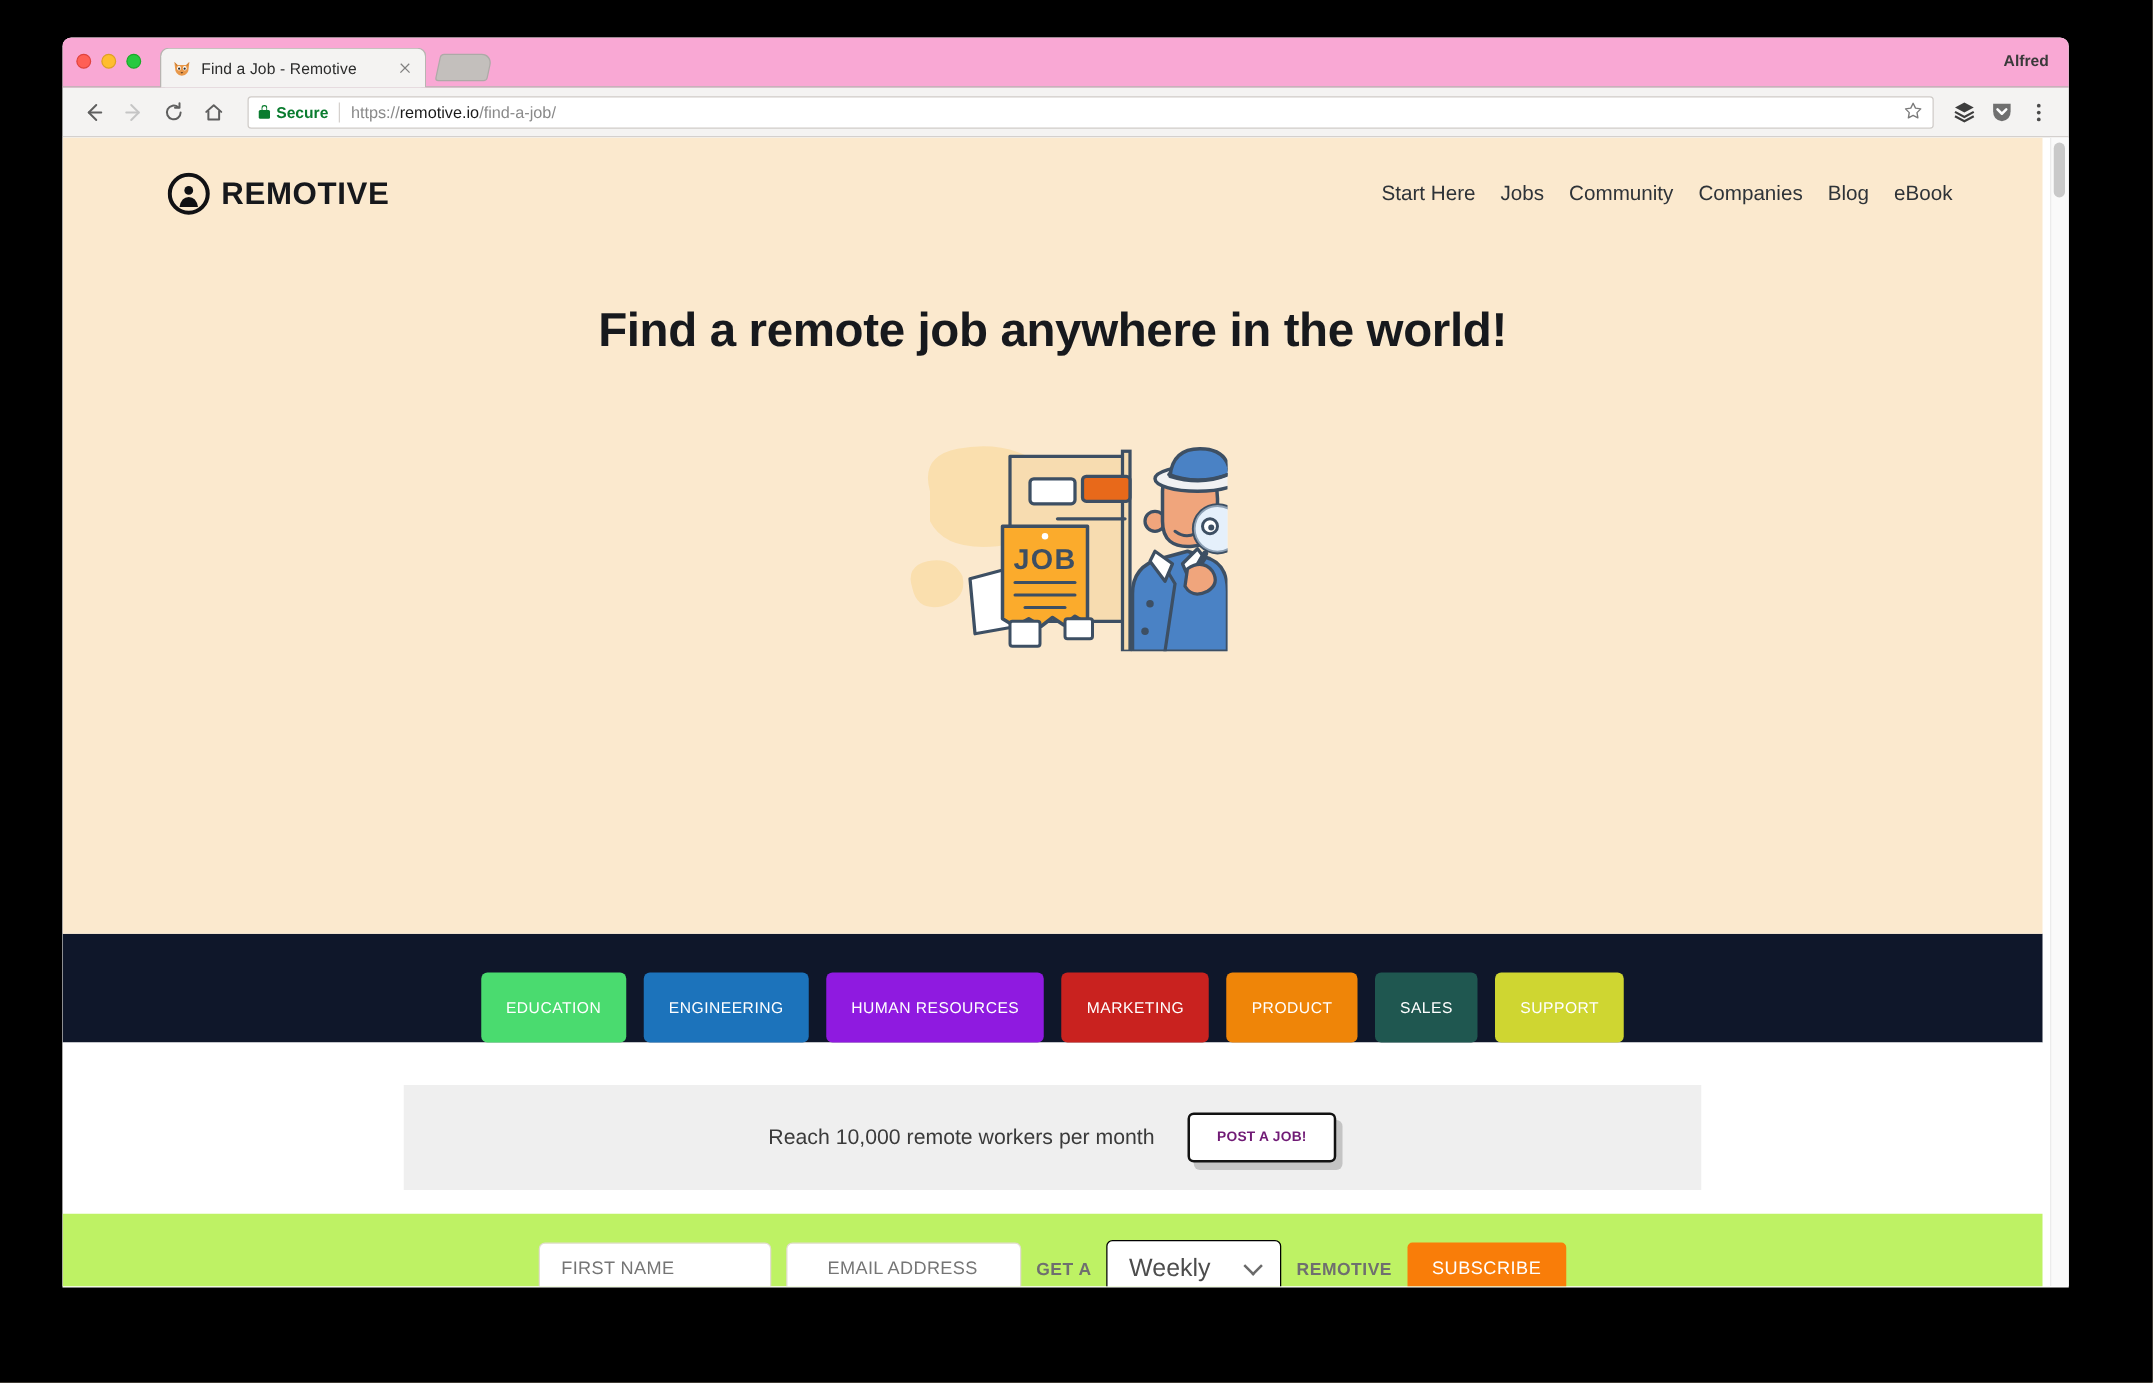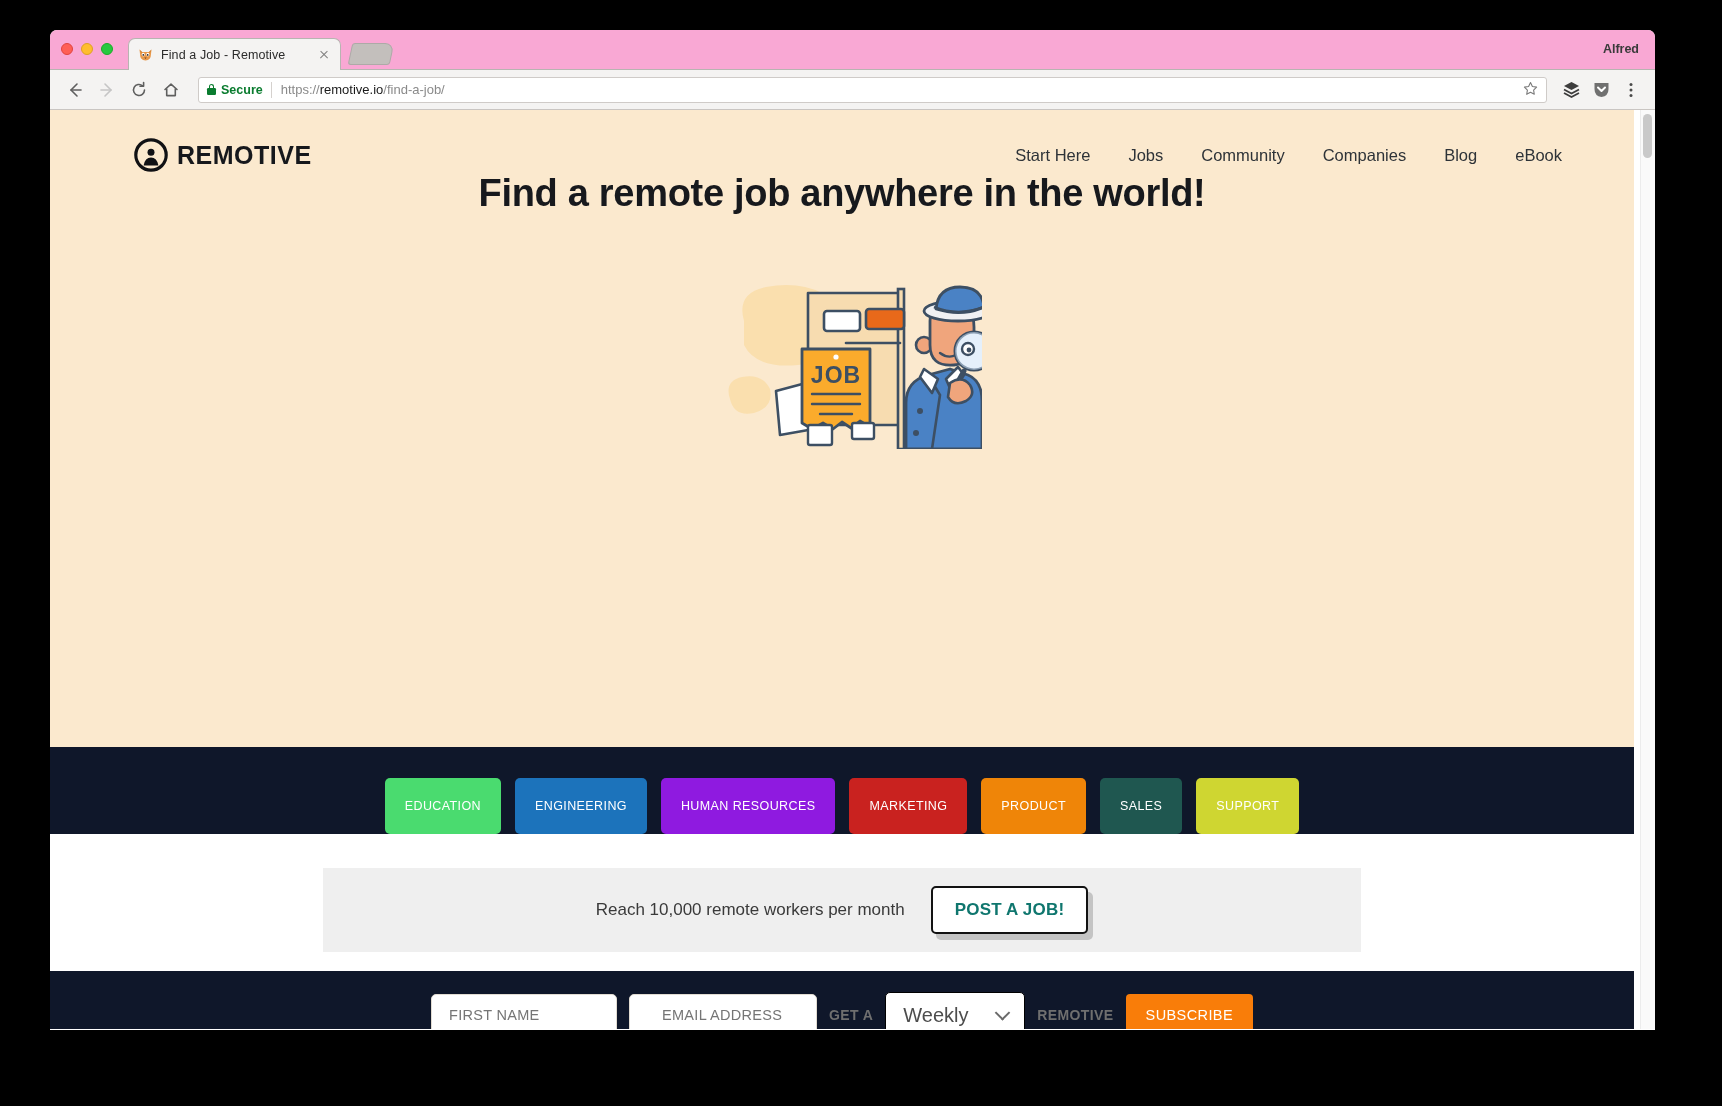--- a/index.html
+++ b/index.html
@@ -176,27 +176,28 @@
     padding: 28px 72px 0 84px;
   }
   .logo { display: flex; align-items: center; gap: 9px; }
   .logo-mark { width: 34px; height: 34px; }
   .logo-text {
     font-size: 25px; font-weight: 800; color: #16181c;
     letter-spacing: .5px;
   }
   .navlinks {
     margin-left: auto;
-    display: flex; align-items: center; gap: 38px;
+    display: flex; align-items: center; gap: 20px;
   }
   .navlink {
     font-size: 16.5px; color: #2e3338; white-space: nowrap;
   }
   .headline {
     text-align: center;
+    margin-top: 72px;
     font-size: 38px;
     font-weight: 800;
     color: #17191d;
     letter-spacing: -.3px;
   }
   .illus { margin: 34px auto 0; display: block; }
 
   
   .catband { background: #0f172a; padding: 31px 0 0; }
   .cats {
@@ -222,29 +223,29 @@
     background: #efefef;
     display: flex; align-items: center; justify-content: center;
     gap: 26px;
   }
   .banner-text { font-size: 17px; color: #3a3a3a; }
   .postjob {
     background: #fff;
     border: 2.5px solid #121212;
     border-radius: 5px;
     padding: 12px 22px;
-    font-size: 17px; font-weight: 800;
-    color: #0f766e;
+    font-size: 11px; font-weight: 800;
+    color: #701a75;
     letter-spacing: .2px;
     box-shadow: 5px 6px 0 rgba(0,0,0,.18);
   }
 
   
   .subband {
-    background: #0f172a;
+    background: #bef264;
     height: 88px;
     display: flex; align-items: center; justify-content: center;
     gap: 12px;
     margin-top: 19px;
   }
   .field {
     background: #fff;
     border: 1px solid #e2dcd2;
     border-radius: 5px;
     height: 43px;

